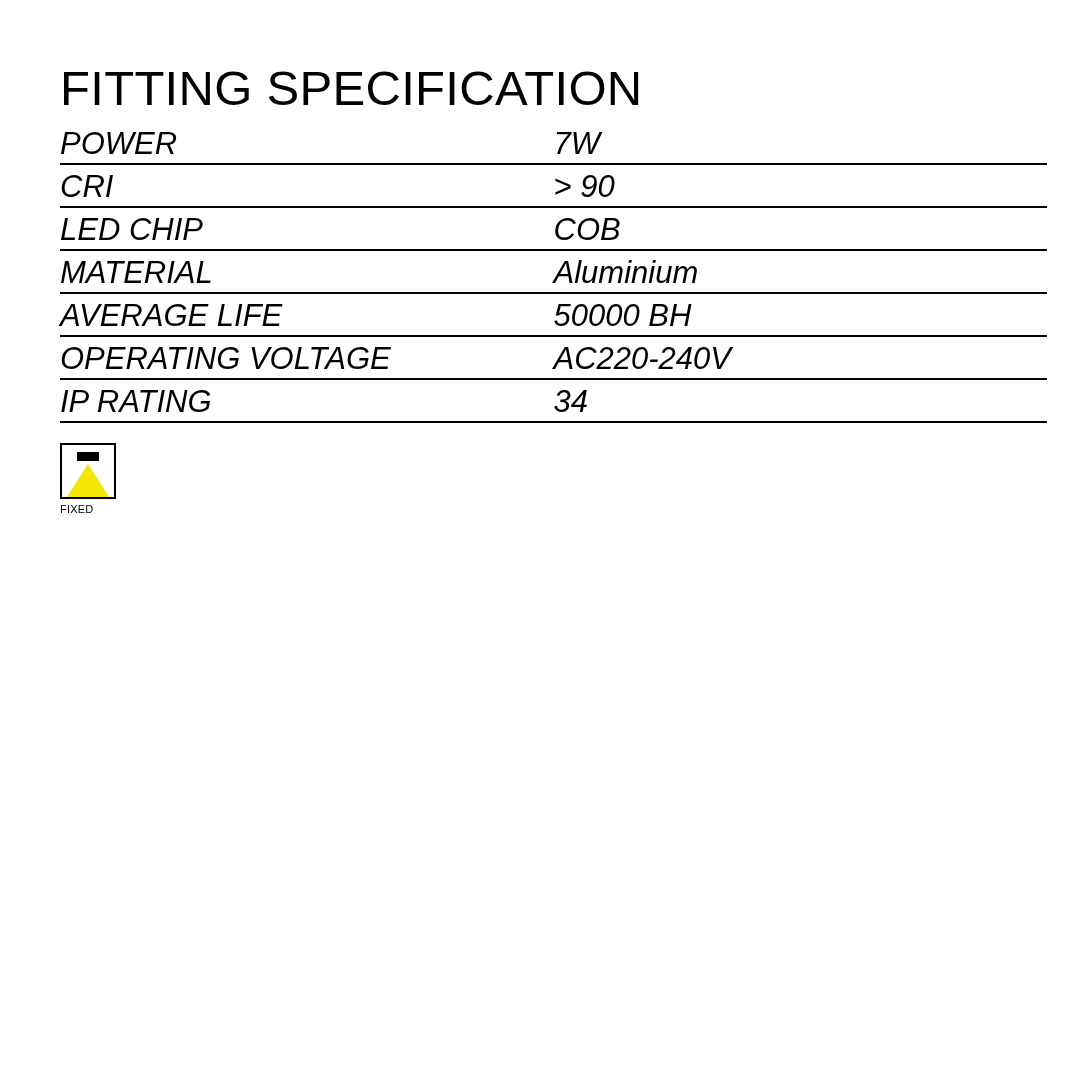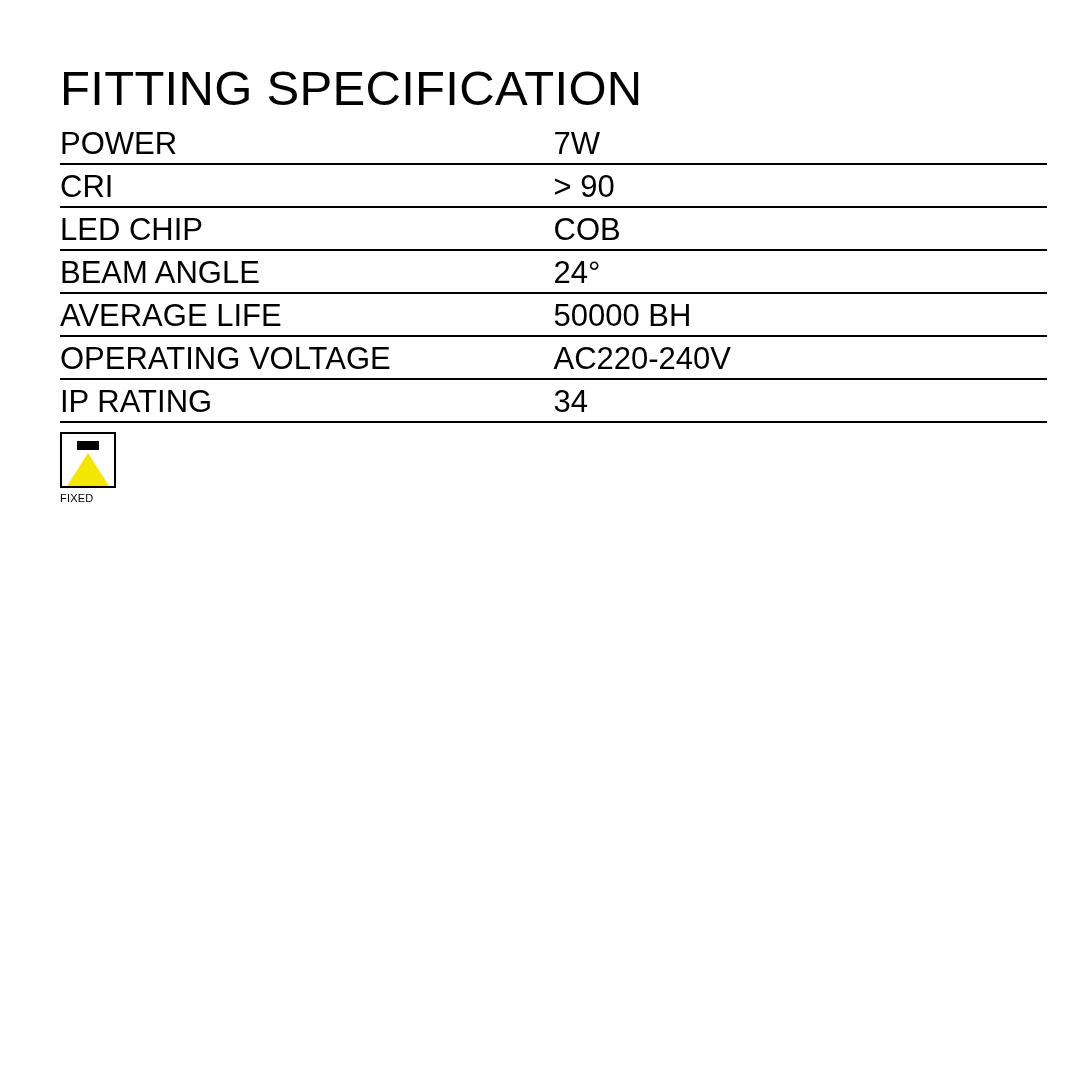--- a/index.html
+++ b/index.html
@@ -26,40 +26,41 @@
     line-height: 1.0;
     font-weight: normal;
     letter-spacing: 0.3px;
     margin: 0 0 8px 0;
     padding-top: 8px;
   }
   .spec-table {
     width: 987px;
     border-collapse: collapse;
     table-layout: fixed;
+    font-style: italic;
   }
   .spec-table tr {
     height: 43px;
   }
   .spec-table td {
     border-bottom: 2px solid #000000;
     font-size: 31px;
     line-height: 1.0;
     padding: 0 0 4px 0;
     vertical-align: bottom;
     white-space: nowrap;
   }
   .spec-label {
     text-align: left;
   }
   .spec-value {
     text-align: left;
   }
   .badge-wrap {
-    margin-top: 9px;
+    margin-top: 20px;
     width: 58px;
   }
   .badge {
     width: 56px;
     height: 56px;
     border: 2px solid #000000;
     box-sizing: border-box;
     position: relative;
     background: #ffffff;
   }
@@ -106,22 +107,22 @@
       </tr>
       <tr>
         <td class="spec-label">CRI</td>
         <td class="spec-value">&gt; 90</td>
       </tr>
       <tr>
         <td class="spec-label">LED CHIP</td>
         <td class="spec-value">COB</td>
       </tr>
       <tr>
-        <td class="spec-label">BEAM ANGLE</td>
-        <td class="spec-value">24°</td>
+        <td class="spec-label">MATERIAL</td>
+        <td class="spec-value">Aluminium</td>
       </tr>
       <tr>
         <td class="spec-label">AVERAGE LIFE</td>
         <td class="spec-value">50000 BH</td>
       </tr>
       <tr>
         <td class="spec-label">OPERATING VOLTAGE</td>
         <td class="spec-value">AC220-240V</td>
       </tr>
       <tr>

